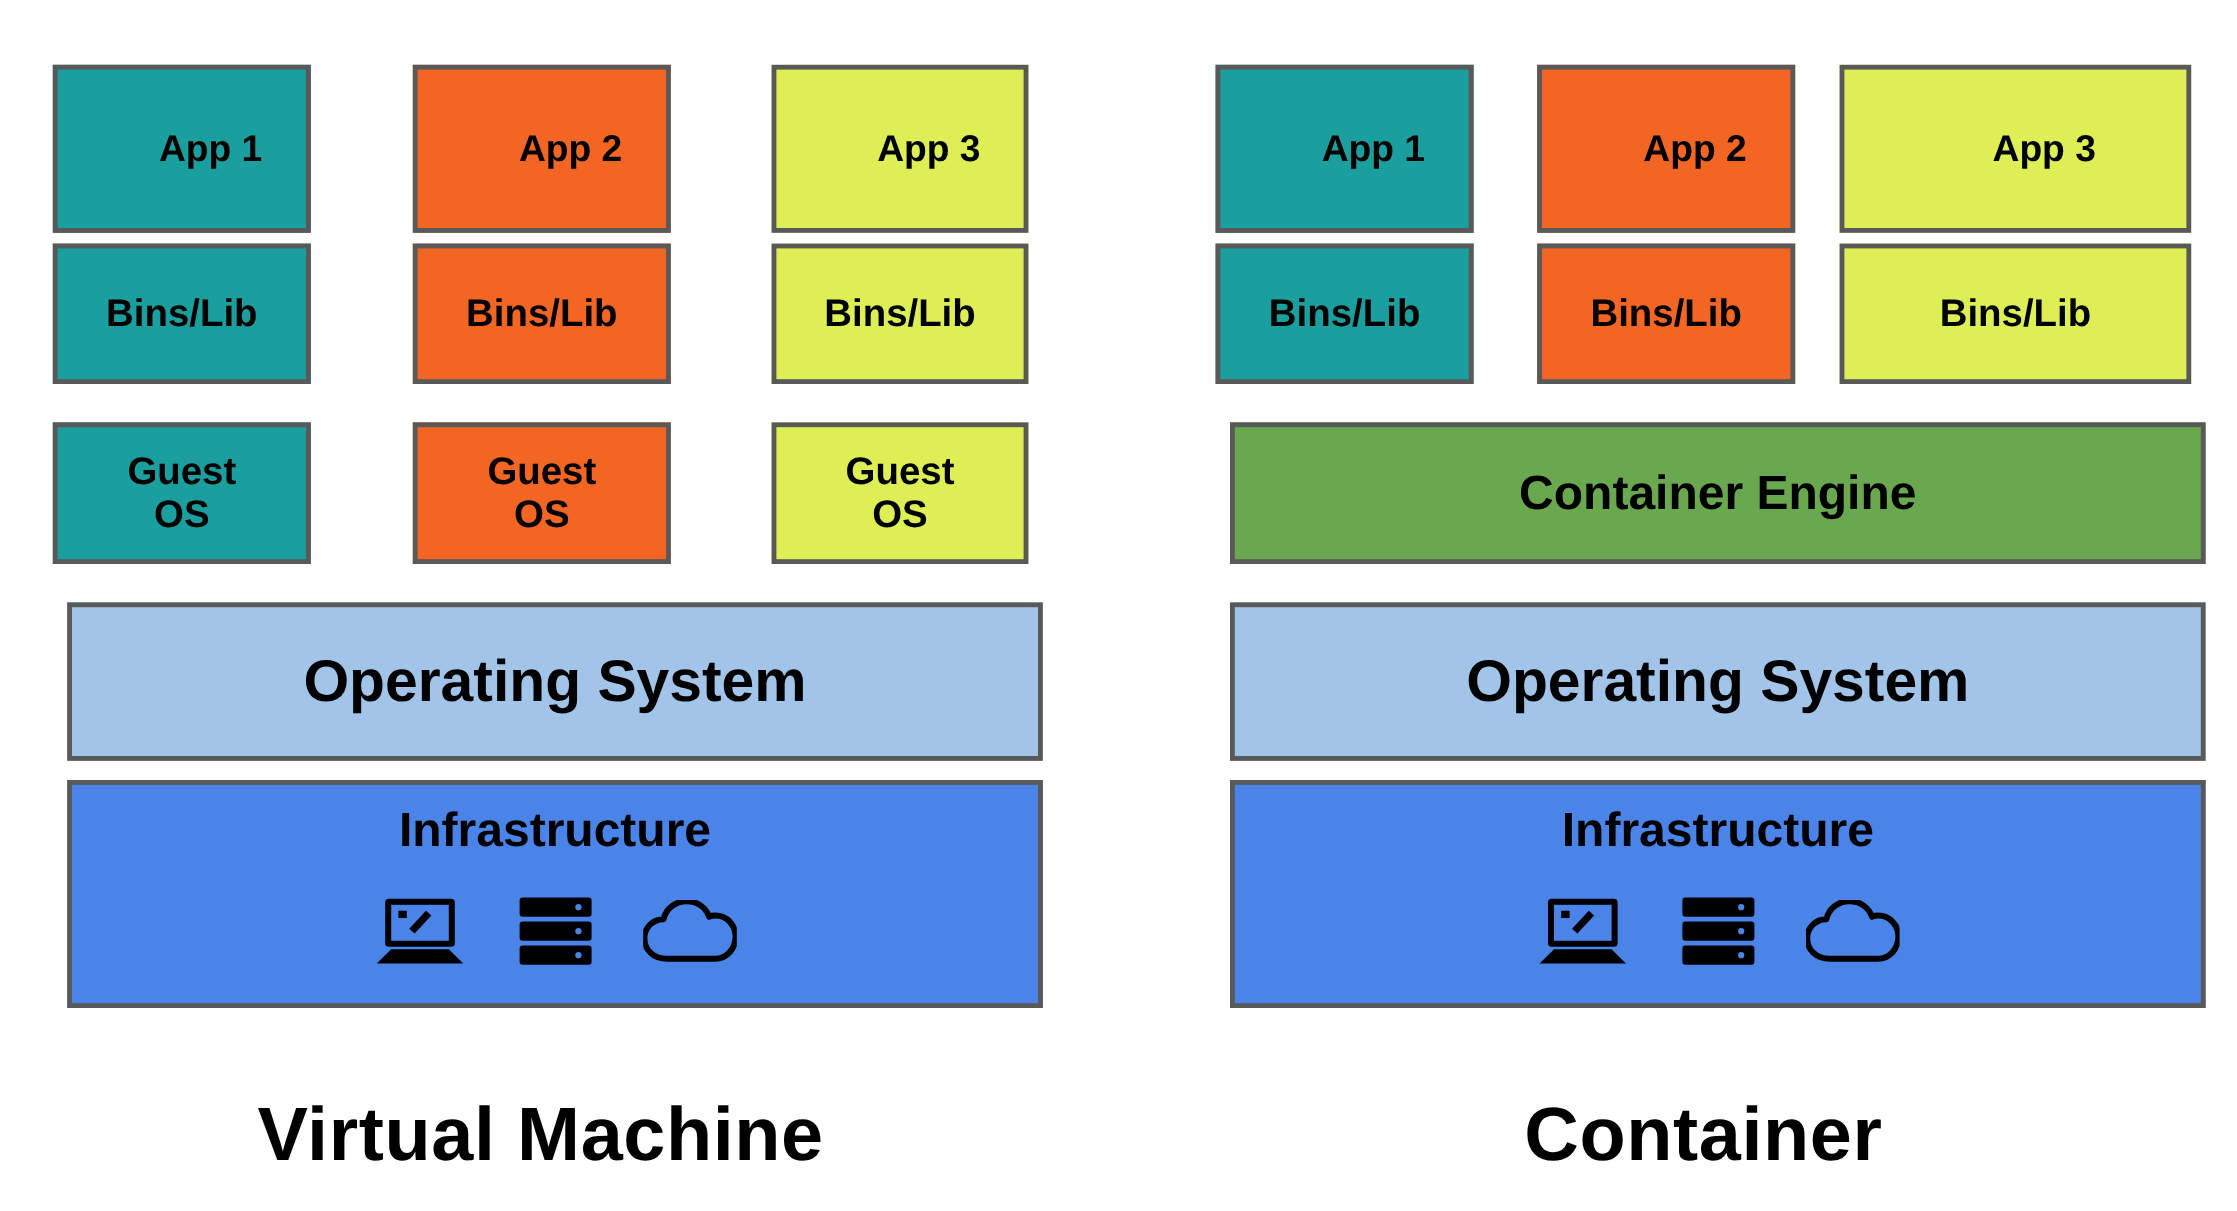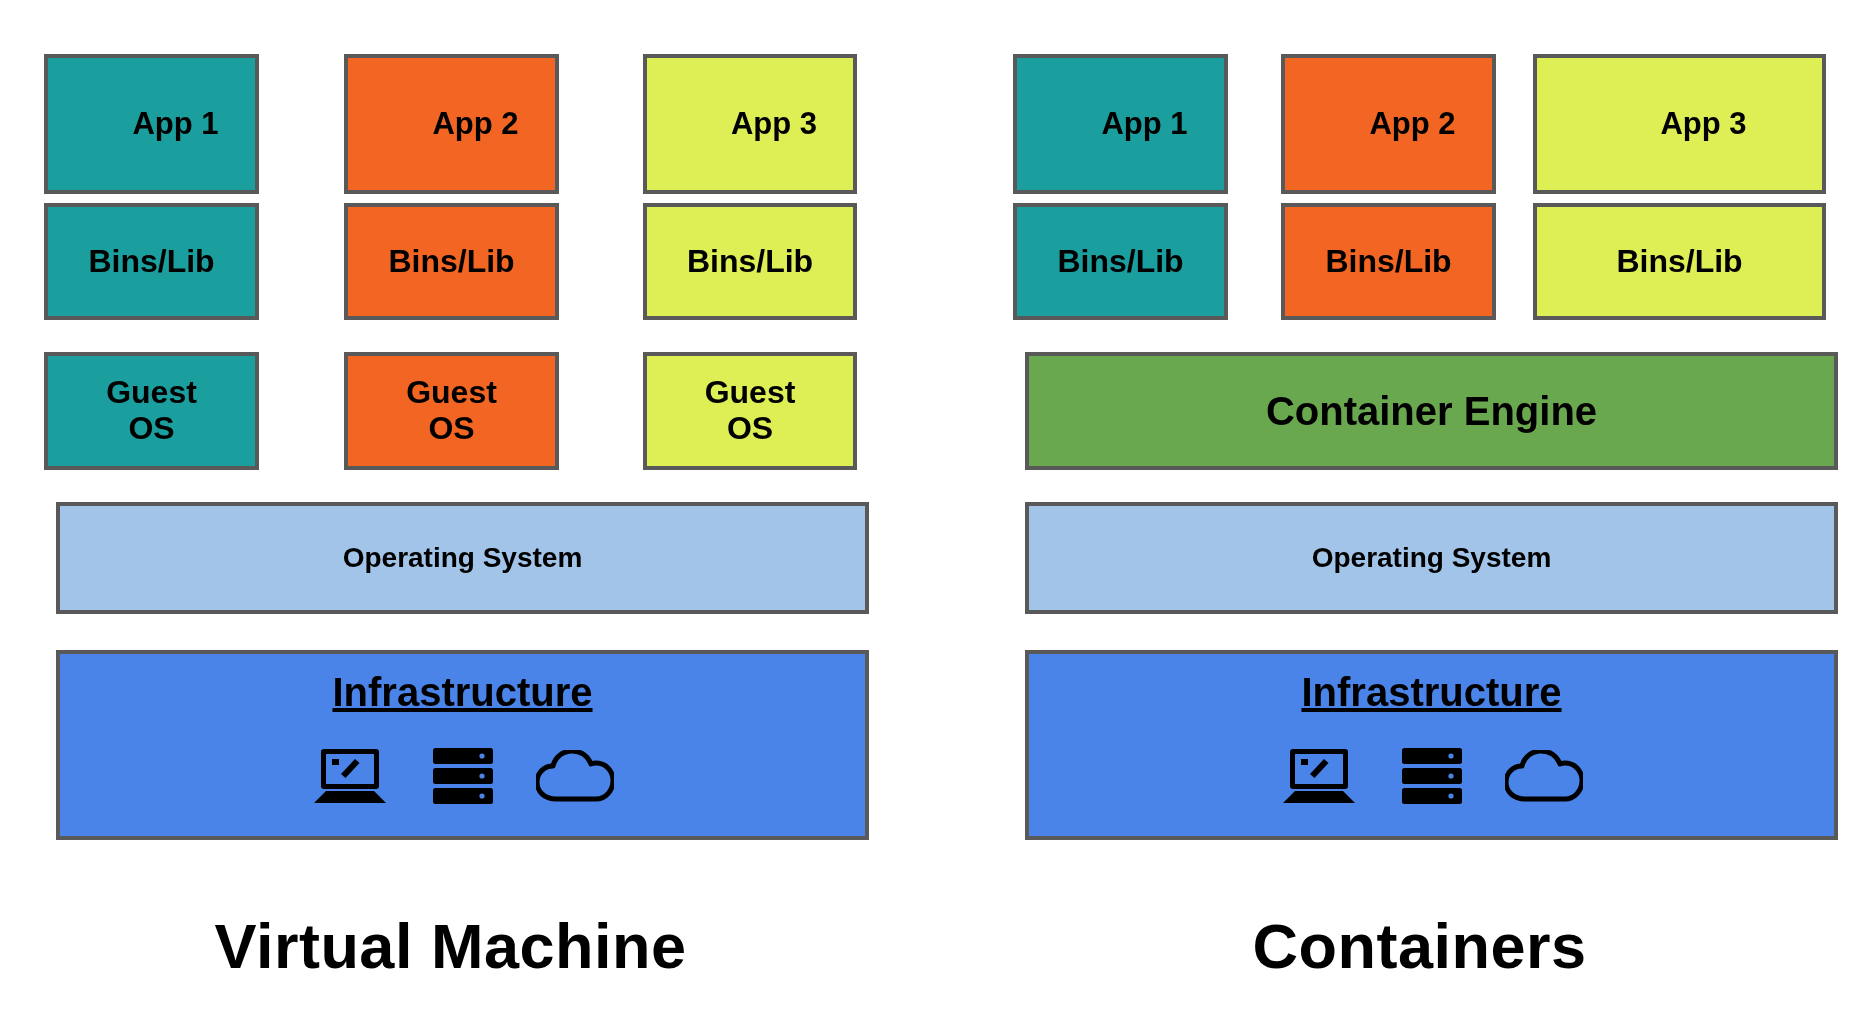--- a/index.html
+++ b/index.html
@@ -38,30 +38,30 @@
   .rcol-1 { left:268px; width:215px; }
   .rcol-2 { left:520px; width:293px; }
 
   
   .row-app   { top:54px;  height:140px; font-size:31px;padding-left:48px; }
   .row-bins  { top:203px; height:117px; font-size:32px; }
   .row-guest { top:352px; height:118px; font-size:32px; }
 
   .full { left:12px; width:813px; }
   .row-engine { top:352px; height:118px; font-size:40px; }
-  .row-os     { top:502px; height:112px; font-size:28px; }
+  .row-os     { top:502px; height:132px; font-size:49px; }
   .row-infra  { top:650px; height:190px; }
 
   
   .fill-teal   { background:#1A9E9E; }
   .fill-orange { background:#F26522; }
   .fill-lime   { background:#DEEE55; }
   .fill-green  { background:#6AA84F; }
   .fill-ltblue { background:#A2C4E8; }
-  .fill-blue   { background:#4A84E8;text-decoration:underline; }
+  .fill-blue   { background:#4A84E8; }
 
   
   .infra-inner {
     display:flex; flex-direction:column;
     align-items:center; justify-content:flex-start;
     width:100%; height:100%; padding-top:16px;
   }
   .infra-title { font-size:40px; font-weight:bold; color:#000; }
   .infra-icons {
     display:flex; flex-direction:row; align-items:center;
@@ -187,16 +187,16 @@
           <span>
             <svg width="78" height="52" viewBox="0 0 78 52" aria-hidden="true">
               <path d="M20 49 C8 49 1 41 1 32 C1 23 8 16 17 16 C19 7 27 1 36 1 C45 1 52 6 55 14 C56.5 13.4 58.5 13 60 13 C70 13 77 21 77 30.5 C77 40 70 49 60 49 Z" fill="none" stroke="#000" stroke-width="5" stroke-linejoin="round"></path>
             </svg>
           </span>
 
         </div>
       </div>
     </div>
 
-    <div class="caption">Containers</div>
+    <div class="caption">Container</div>
   </div>
 
 </div>
 
 </body></html>

